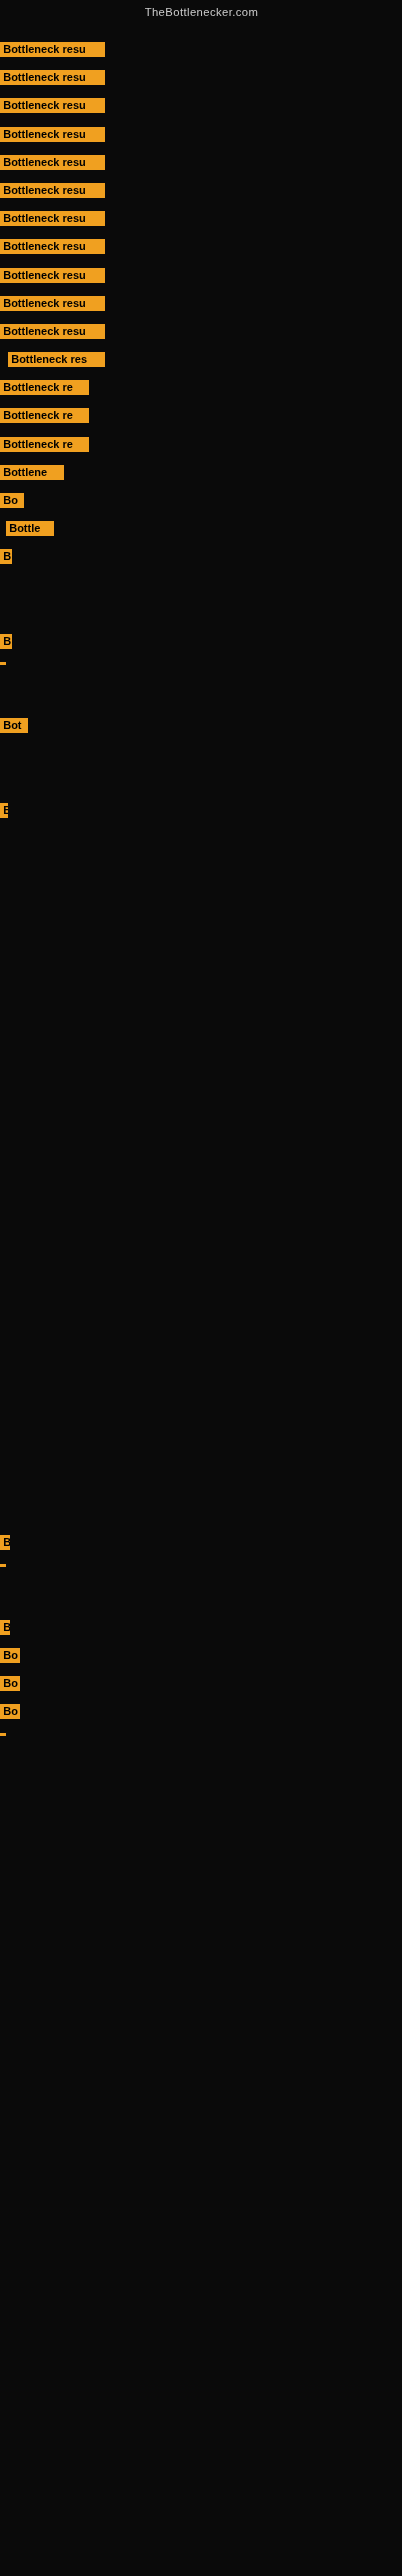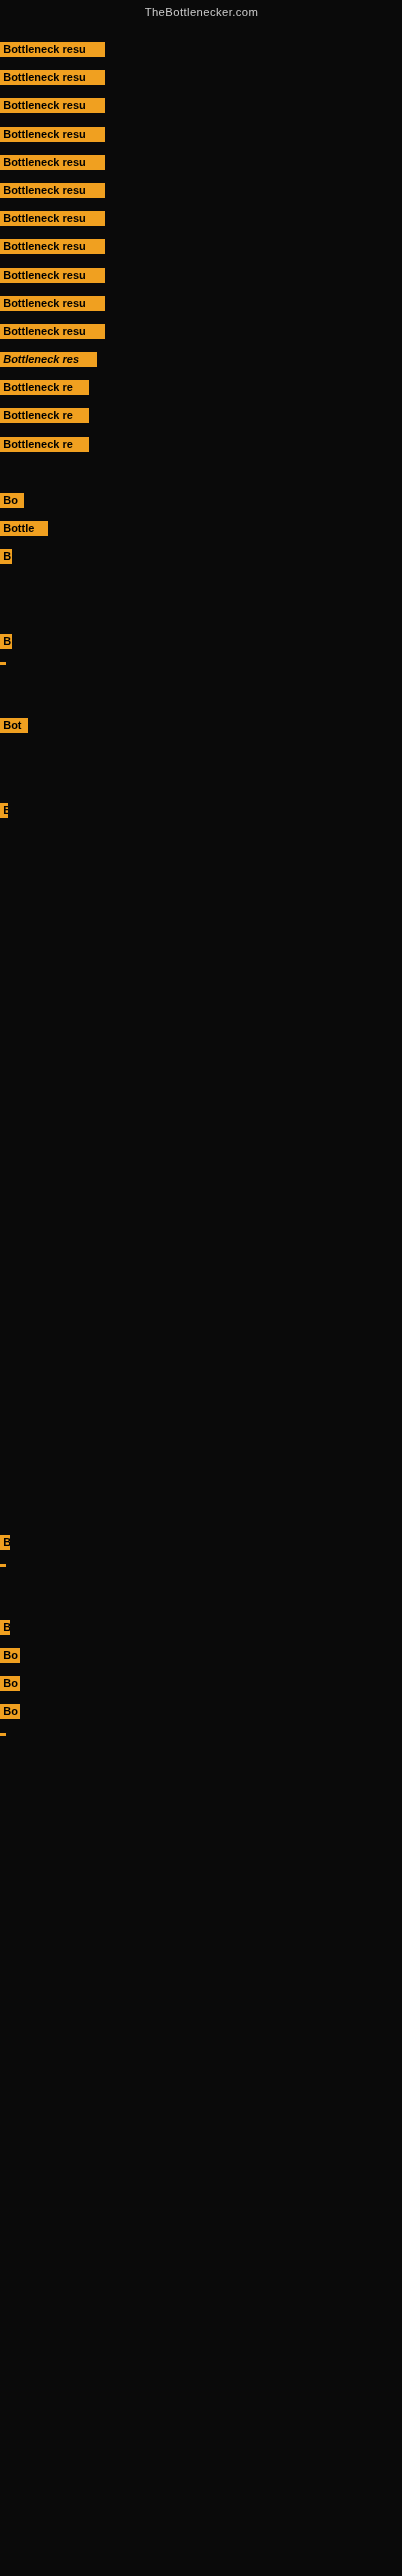--- a/index.html
+++ b/index.html
@@ -66,37 +66,40 @@
     </div>
     <div class="bar-row" style="position: absolute; top: 246px; left: 0px; width: 403px;">
       <span class="bar-label" style="width: 105px; min-width: 105px;">Bottleneck resu</span>
     </div>
     <div class="bar-row" style="position: absolute; top: 274px; left: 0px; width: 403px;">
       <span class="bar-label" style="width: 105px; min-width: 105px;">Bottleneck resu</span>
     </div>
     <div class="bar-row" style="position: absolute; top: 302px; left: 0px; width: 403px;">
       <span class="bar-label" style="width: 105px; min-width: 105px;">Bottleneck resu</span>
     </div>
-    <div class="bar-row" style="position: absolute; top: 330px; left: 0px; width: 390px; font-style: italic;">
+    <div class="bar-row" style="position: absolute; top: 330px; left: 8px; width: 390px;">
       <span class="bar-label" style="width: 97px; min-width: 97px;">Bottleneck res</span>
     </div>
     <div class="bar-row" style="position: absolute; top: 358px; left: 0px; width: 403px;">
       <span class="bar-label" style="width: 89px; min-width: 89px;">Bottleneck re</span>
     </div>
     <div class="bar-row" style="position: absolute; top: 386px; left: 0px; width: 403px;">
       <span class="bar-label" style="width: 89px; min-width: 89px;">Bottleneck re</span>
     </div>
     <div class="bar-row" style="position: absolute; top: 415px; left: 0px; width: 403px;">
       <span class="bar-label" style="width: 89px; min-width: 89px;">Bottleneck re</span>
     </div>
+    <div class="bar-row" style="position: absolute; top: 443px; left: 0px; width: 403px;">
+      <span class="bar-label" style="width: 64px; min-width: 64px;">Bottlene</span>
+    </div>
     <div class="bar-row" style="position: absolute; top: 471px; left: 0px; width: 403px;">
       <span class="bar-label" style="width: 24px; min-width: 24px;">Bo</span>
     </div>
     <div class="bar-row" style="position: absolute; top: 499px; left: 0px; width: 403px;">
-      <span class="bar-label" style="width: 48px; min-width: 48px;">Bottle</span>
+      <span class="bar-label" style="width: 48px; min-width: 48px; margin-left: 6px;">Bottle</span>
     </div>
     <div class="bar-row" style="position: absolute; top: 527px; left: 0px; width: 403px;">
       <span class="bar-label" style="width: 12px; min-width: 12px;">B</span>
     </div>
     <div class="bar-row" style="position: absolute; top: 612px; left: 0px; width: 403px;">
       <span class="bar-label" style="width: 12px; min-width: 12px;">B</span>
     </div>
     <div class="bar-row" style="position: absolute; top: 640px; left: 0px; width: 403px;">
       <span class="bar-label" style="width: 4px; min-width: 4px;"></span>
     </div>

